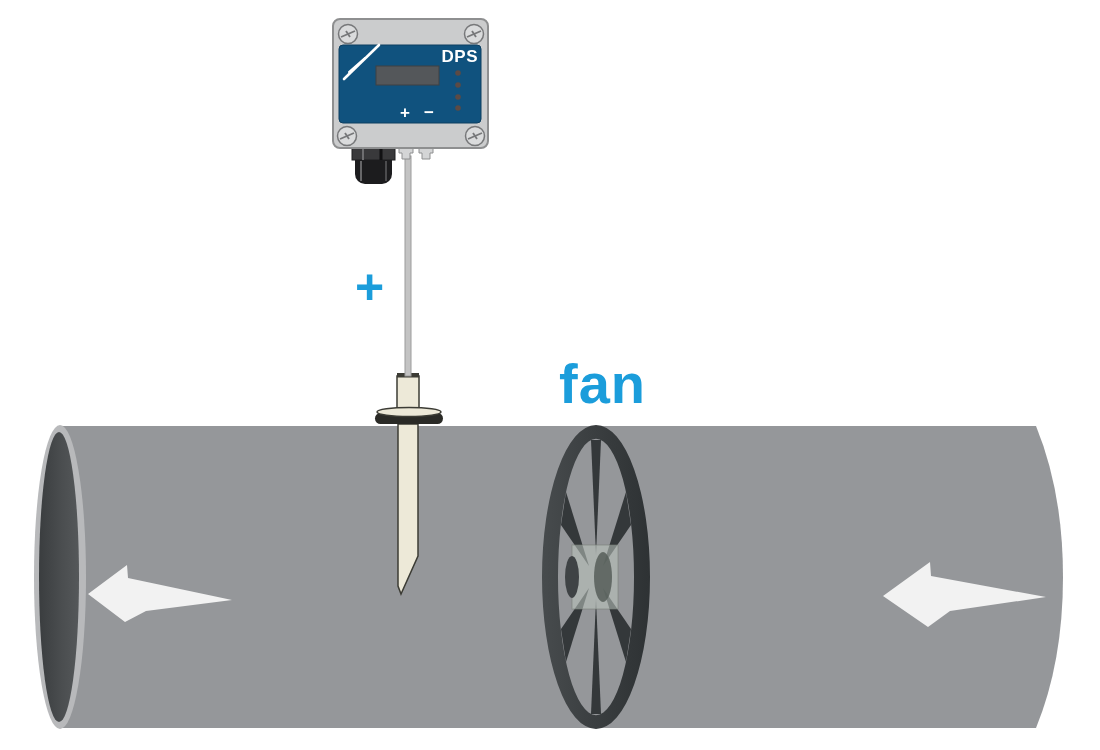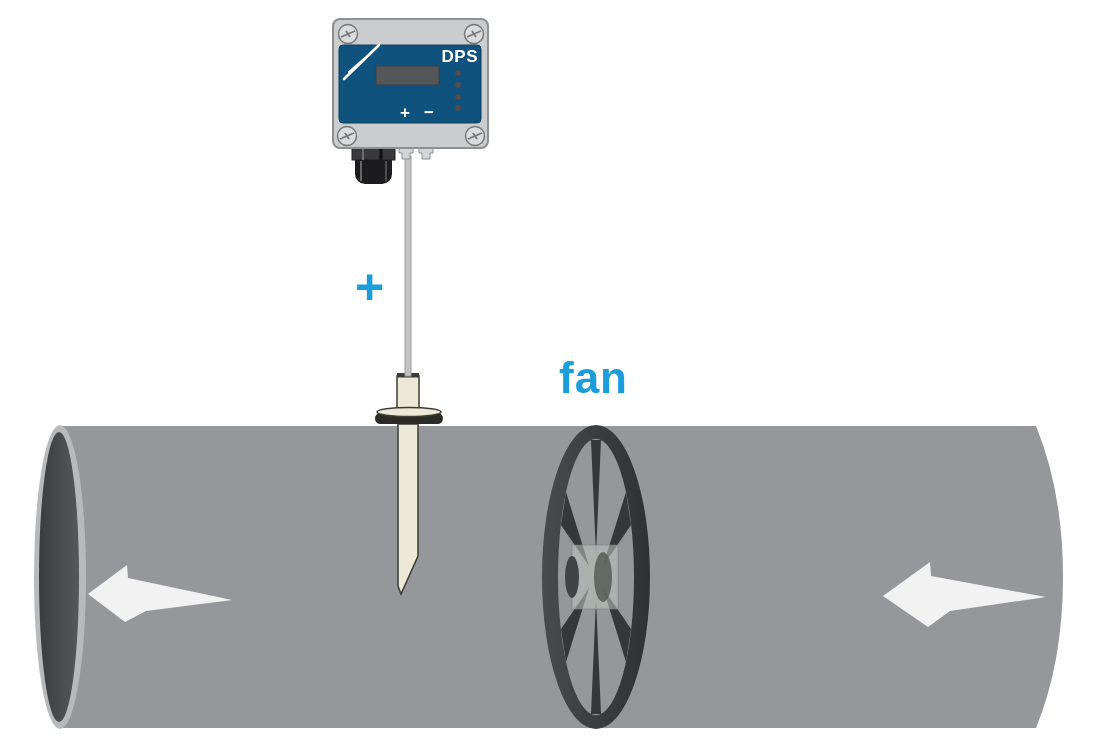--- a/index.html
+++ b/index.html
@@ -7,21 +7,21 @@
     position:relative;
     width:1100px;height:750px;
     background:#ffffff;
     overflow:hidden;
     font-family:"Liberation Sans", sans-serif;
     text-align:center;
   }
   .scene svg{position:absolute;left:0;top:0;}
   .label{position:absolute;font-weight:700;color:#1B9DDB;line-height:1;}
   .label-pressure{left:355px;top:262px;font-size:50px;}
-  .label-fan{left:559px;top:356px;font-size:44px;letter-spacing:1px;}
+  .label-fan{left:559px;top:356px;font-size:56px;letter-spacing:1px;}
   .svg-text{font-family:"Liberation Sans", sans-serif;fill:#ffffff;}
   .dps-text{font-size:17px;font-weight:600;letter-spacing:0.5px;}
   .pm-text{font-size:17px;font-weight:600;}
 </style>
 </head>
 <body>
 
 <div class="scene">
 
   <svg width="1100" height="750" viewBox="0 0 1100 750">

